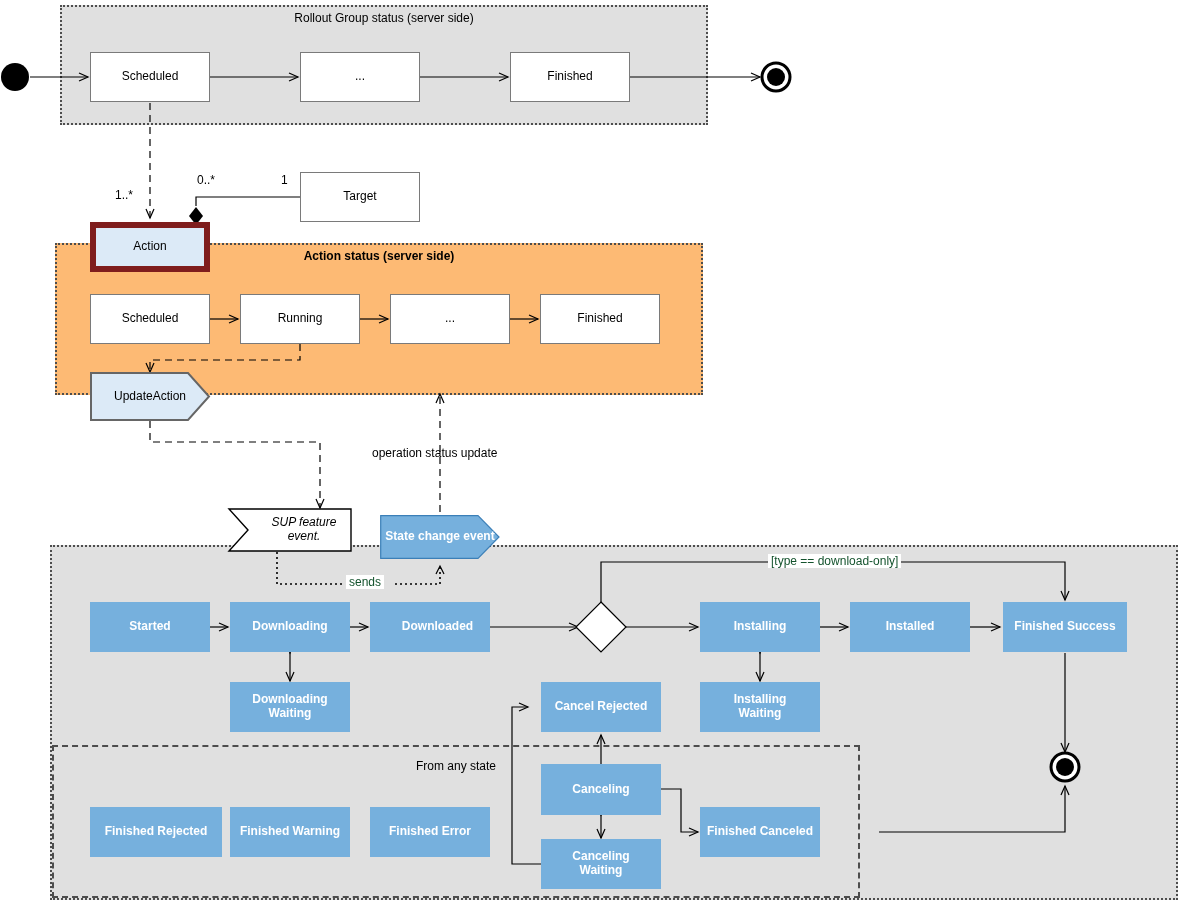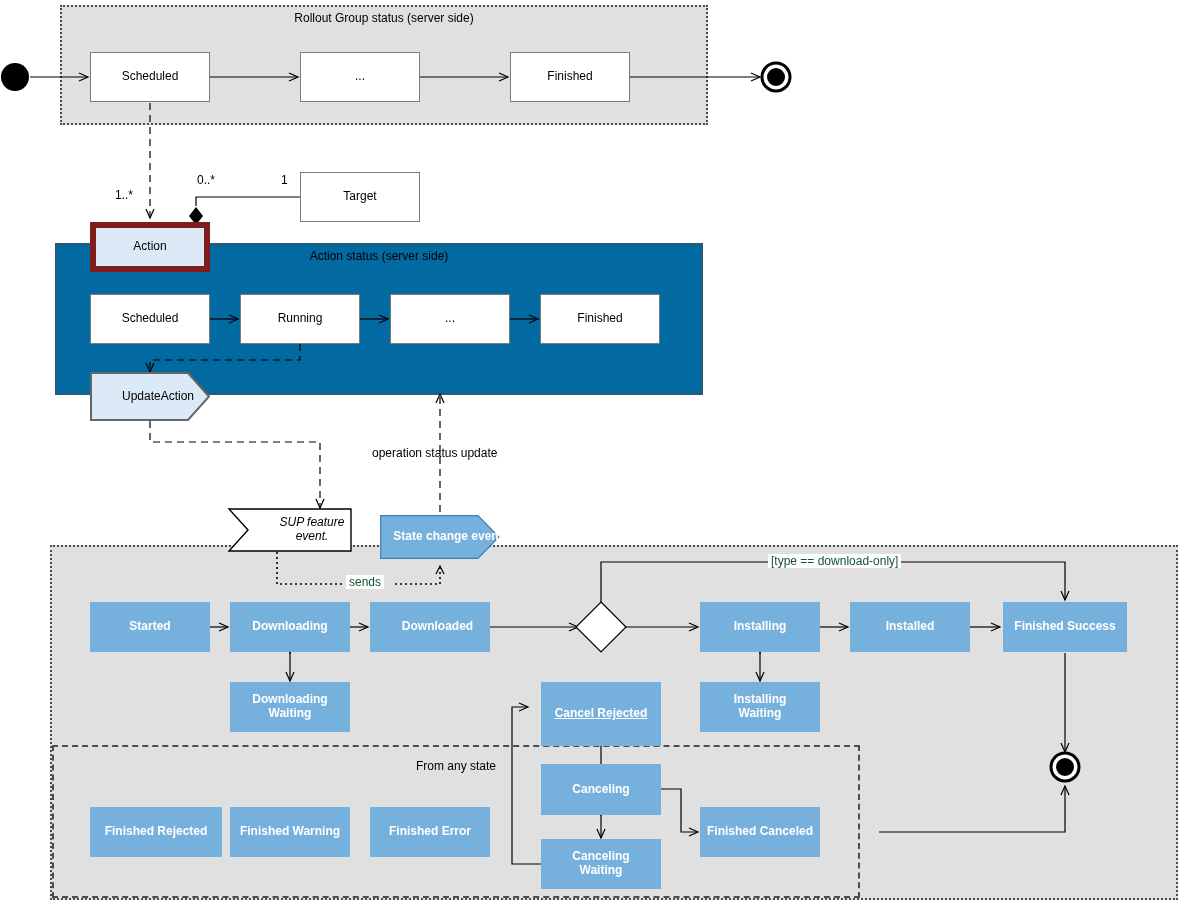--- a/index.html
+++ b/index.html
@@ -1,34 +1,34 @@
 <!DOCTYPE html>
 <html><head>
 <meta charset="utf-8">
 <style>
   html,body{margin:0;padding:0;background:#ffffff;}
   body{font-family:"Liberation Sans",sans-serif;}
   #canvas{position:relative;width:1182px;height:903px;overflow:hidden;background:#fff;}
   svg.layer{position:absolute;left:0;top:0;width:1182px;height:903px;overflow:visible;}
   .region{position:absolute;box-sizing:border-box;}
   .region-grey{background:#e0e0e0;border:2px dotted #4d4d4d;}
-  .region-blue{background:#0369a1;border:2px dotted #4d4d4d;}
+  .region-blue{background:#fdba74;border:2px dotted #4d4d4d;font-weight:bold;}
   .region-dashed{border:2px dashed #4d4d4d;}
   .region-title{position:absolute;width:100%;text-align:center;font-size:12px;color:#000;top:4px;left:0;}
   .node{position:absolute;box-sizing:border-box;display:flex;align-items:center;justify-content:center;
         text-align:center;line-height:1.15;}
   .node-white{background:#ffffff;border:1px solid #7a7a7a;font-size:12px;color:#000;}
   .node-lblue{background:#dceaf7;border:6px solid #7f1d1d;font-size:12px;color:#000;}
   .node-blue{background:#76b0dd;font-size:12px;color:#ffffff;font-weight:bold;}
   .edge-label{position:absolute;background:#ffffff;font-size:12px;color:#14532d;padding:0 3px;white-space:nowrap;}
   .plain-label{position:absolute;font-size:12px;color:#000;white-space:nowrap;}
   .chev{position:absolute;}
   .chev svg{display:block;overflow:visible;}
   .chev-text{position:absolute;left:0;top:0;width:100%;height:100%;display:flex;align-items:center;
-             justify-content:center;text-align:right;font-size:12px;line-height:1.15;margin-left:8px;}
+             justify-content:center;text-align:right;font-size:12px;line-height:1.15;}
   .chev-text.white{color:#fff;font-weight:bold;}
 </style>
 </head>
 <body>
 
 <div id="canvas">
 
   <div class="region region-grey" style="left:60px;top:5px;width:648px;height:120px;">
     <div class="region-title">Rollout Group status (server side)</div>
   </div>
@@ -254,21 +254,21 @@
     <span>Installing</span>
     <span>Waiting</span>
   </div>
   <div class="node node-blue" style="left:850px;top:602px;width:120px;height:50px;">
     <span>Installed</span>
   </div>
   <div class="node node-blue" style="left:1003px;top:602px;width:124px;height:50px;justify-content:center;">
     <span>Finished Success</span>
   </div>
 
-  <div class="node node-blue" style="left:541px;top:682px;width:120px;height:64px;text-decoration:underline;">
+  <div class="node node-blue" style="left:541px;top:682px;width:120px;height:50px;">
     <span>Cancel Rejected</span>
   </div>
   <div class="node node-blue" style="left:541px;top:764px;width:120px;height:51px;">
     <span>Canceling</span>
   </div>
   <div class="node node-blue" style="left:541px;top:839px;width:120px;height:50px;flex-direction:column;">
     <span>Canceling</span>
     <span>Waiting</span>
   </div>
   <div class="node node-blue" style="left:700px;top:807px;width:120px;height:50px;">

